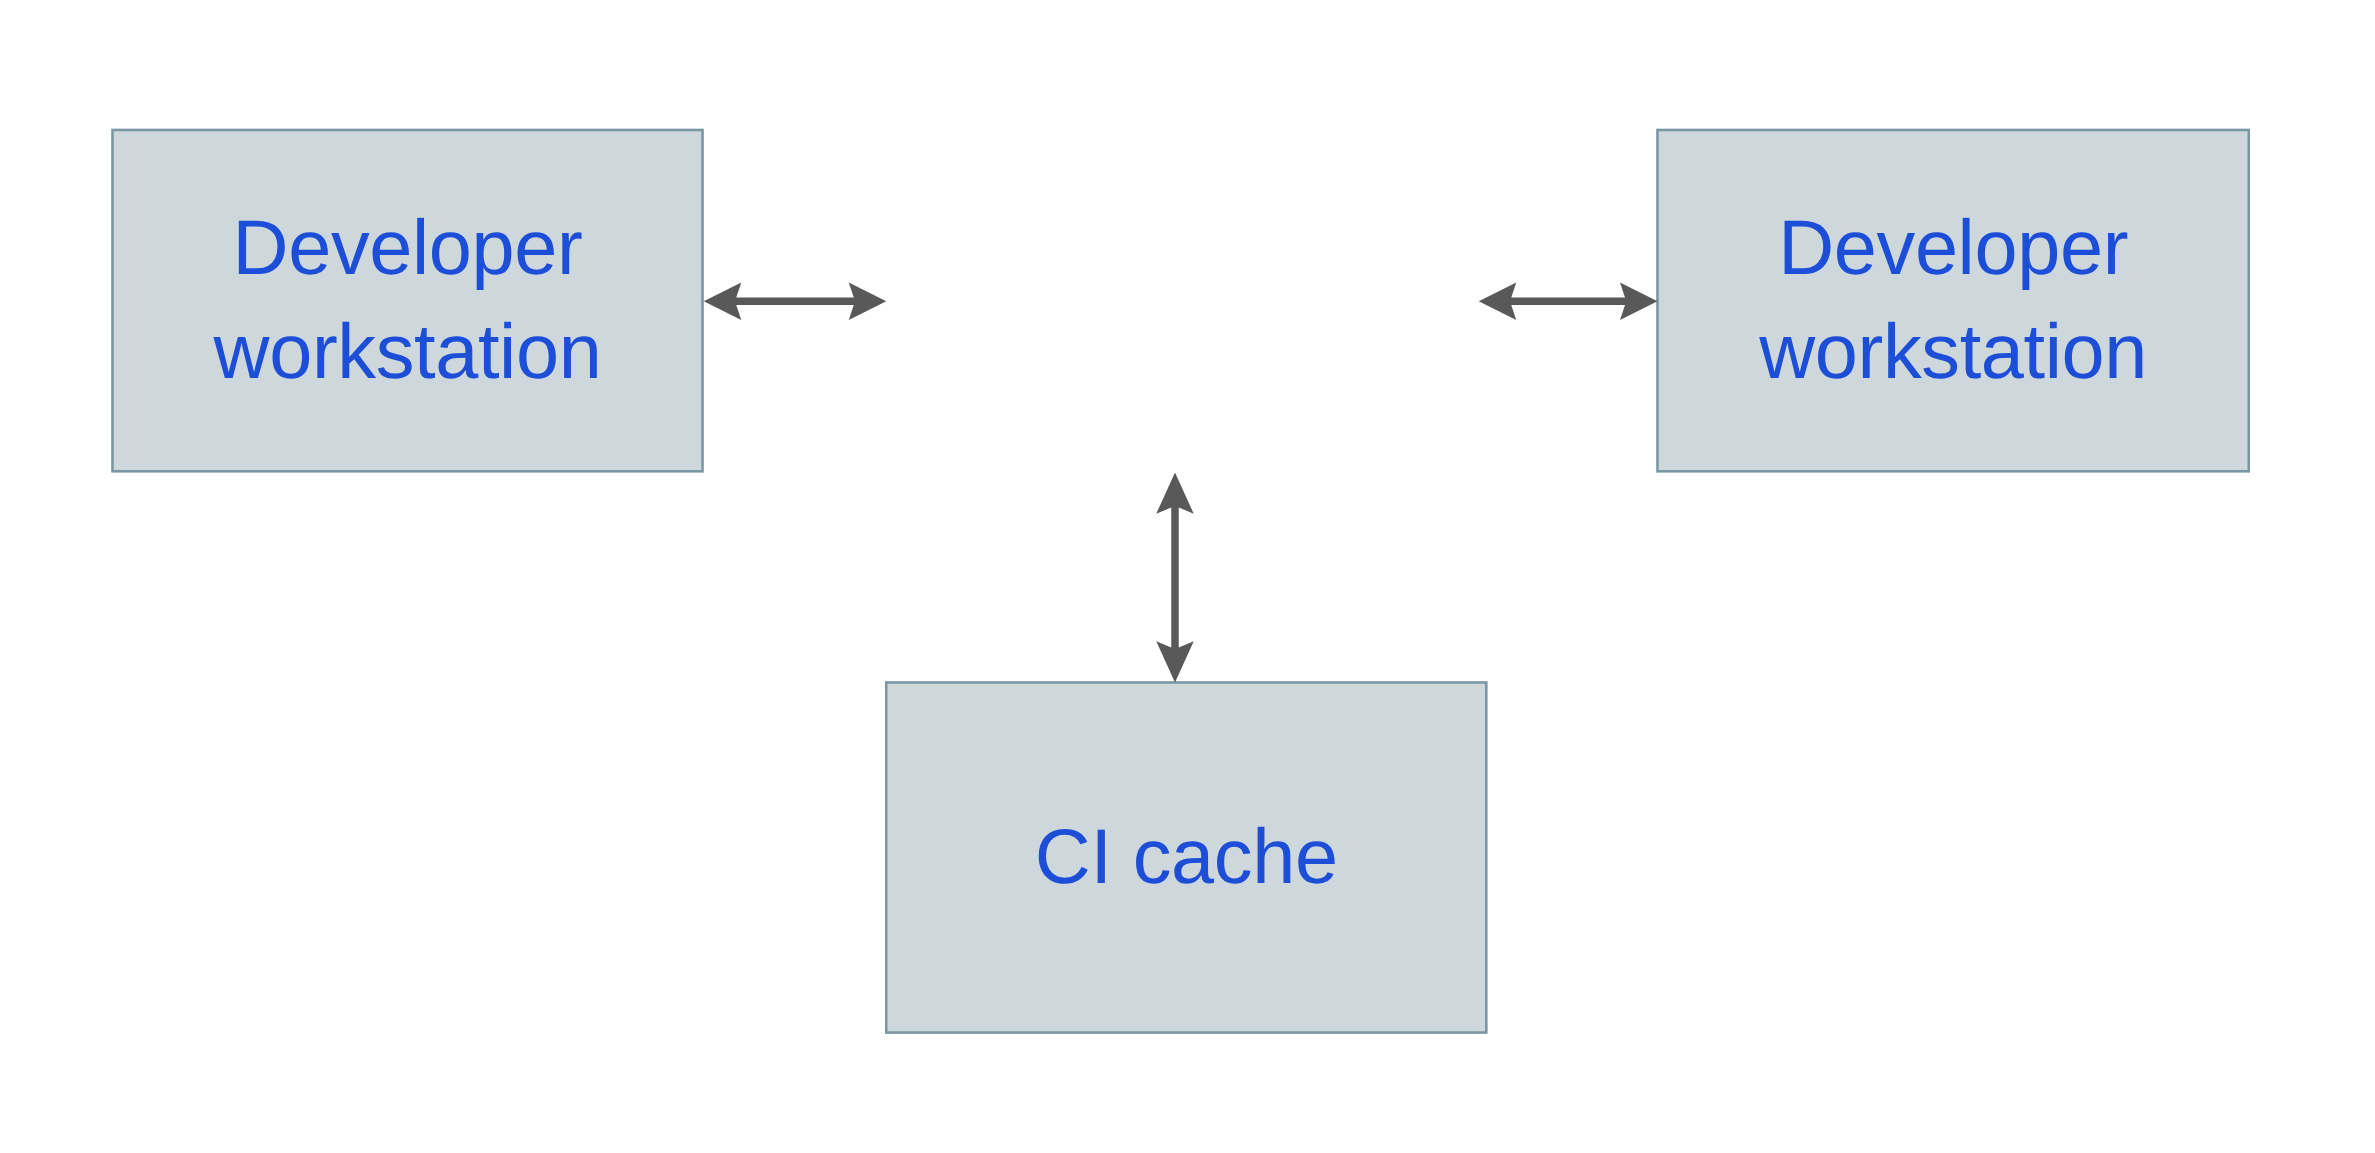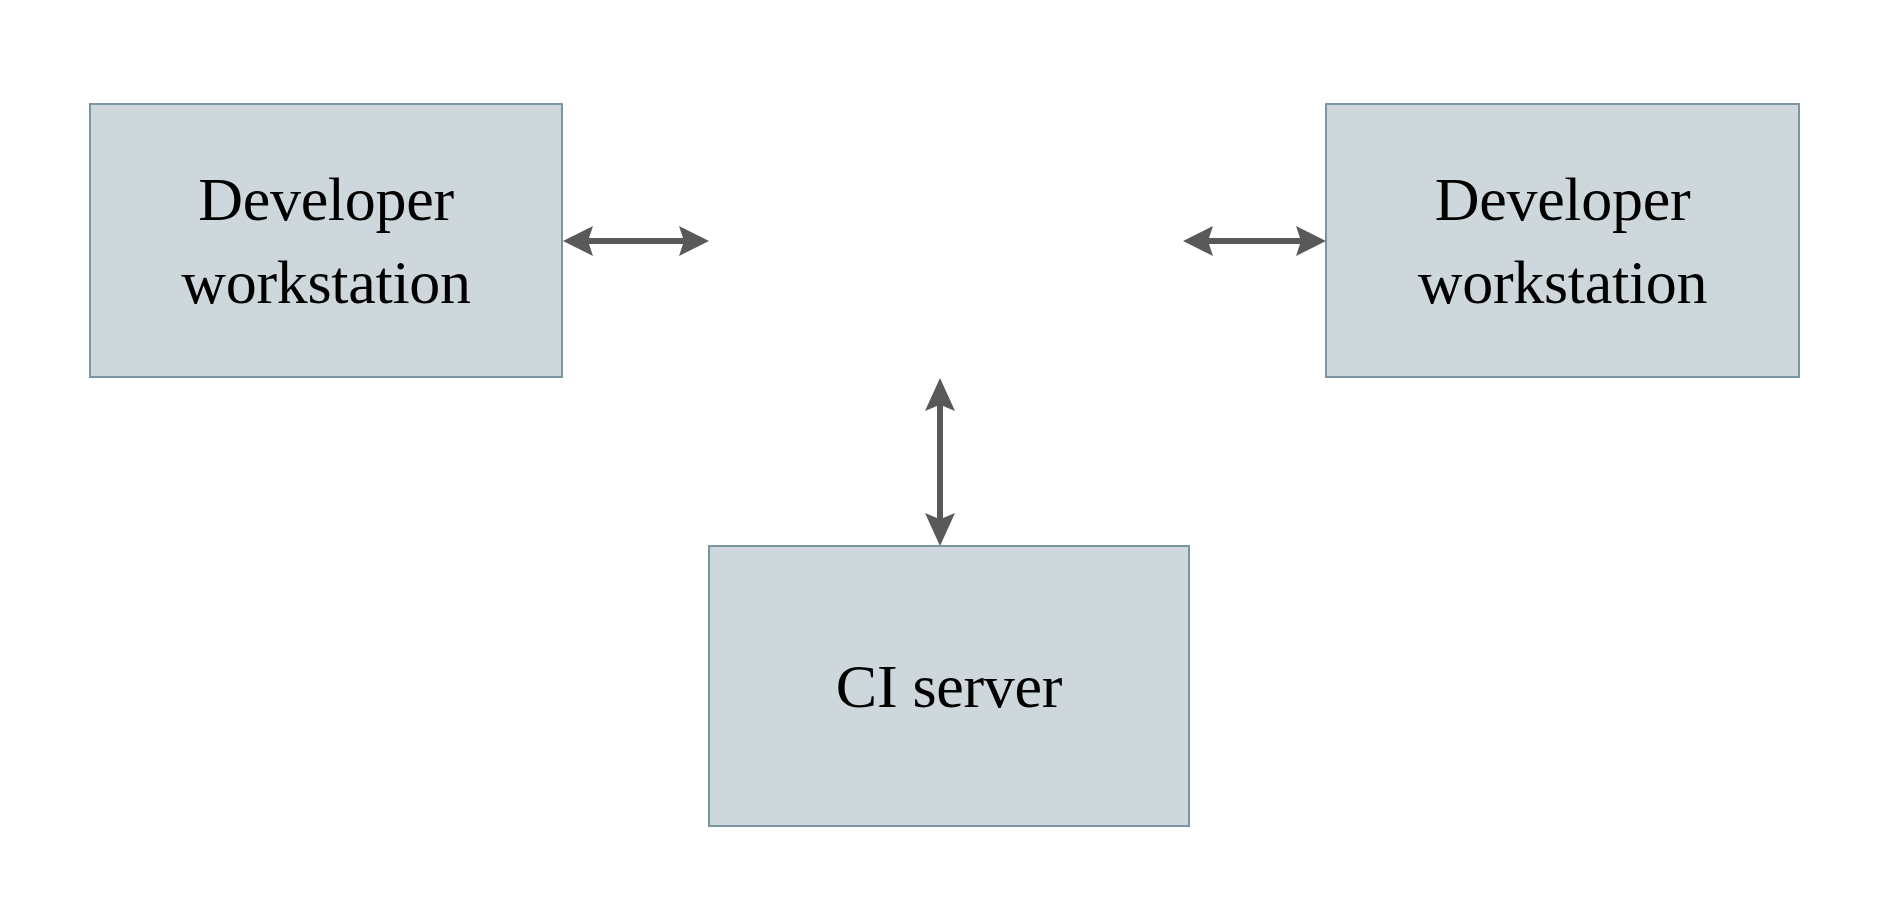--- a/index.html
+++ b/index.html
@@ -25,26 +25,25 @@
     background: #ced8dc;
     border: 2px solid #7a96a3;
     display: flex;
     align-items: center;
     justify-content: center;
     text-align: center;
   }
   .node-label {
     font-size: 62px;
     line-height: 1.33;
-    color: #000000;
+    color: #1d4ed8;
     font-weight: 400;
     letter-spacing: -0.3px;
     white-space: pre-line;
     padding: 0 10px;
-    font-family: Liberation Serif, serif;
   }
   .node-dev-left   { left: 89px;   top: 103px; width: 474px; height: 275px; }
   .node-shared     { left: 708px;  top: 103px; width: 410px; height: 275px; }
   .node-dev-right  { left: 1325px; top: 103px; width: 475px; height: 275px; }
   .node-ci         { left: 708px;  top: 545px; width: 482px; height: 282px; }
 
   .edge {
     position: absolute;
   }
   .edge svg { display: block; overflow: visible; }
@@ -63,21 +62,21 @@
 workstation</span>
   </div>
 
 
   <div class="node node-dev-right">
     <span class="node-label">Developer
 workstation</span>
   </div>
 
   <div class="node node-ci">
-    <span class="node-label">CI server</span>
+    <span class="node-label">CI cache</span>
   </div>
 
   <div class="edge edge-left-shared">
     <svg width="146" height="46" viewBox="0 0 146 46">
       <g fill="#595959" stroke="none">
         <path d="M 0,23 L 30,8 L 26,20 L 120,20 L 116,8 L 146,23 L 116,38 L 120,26 L 26,26 L 30,38 Z"></path>
       </g>
     </svg>
   </div>
 

